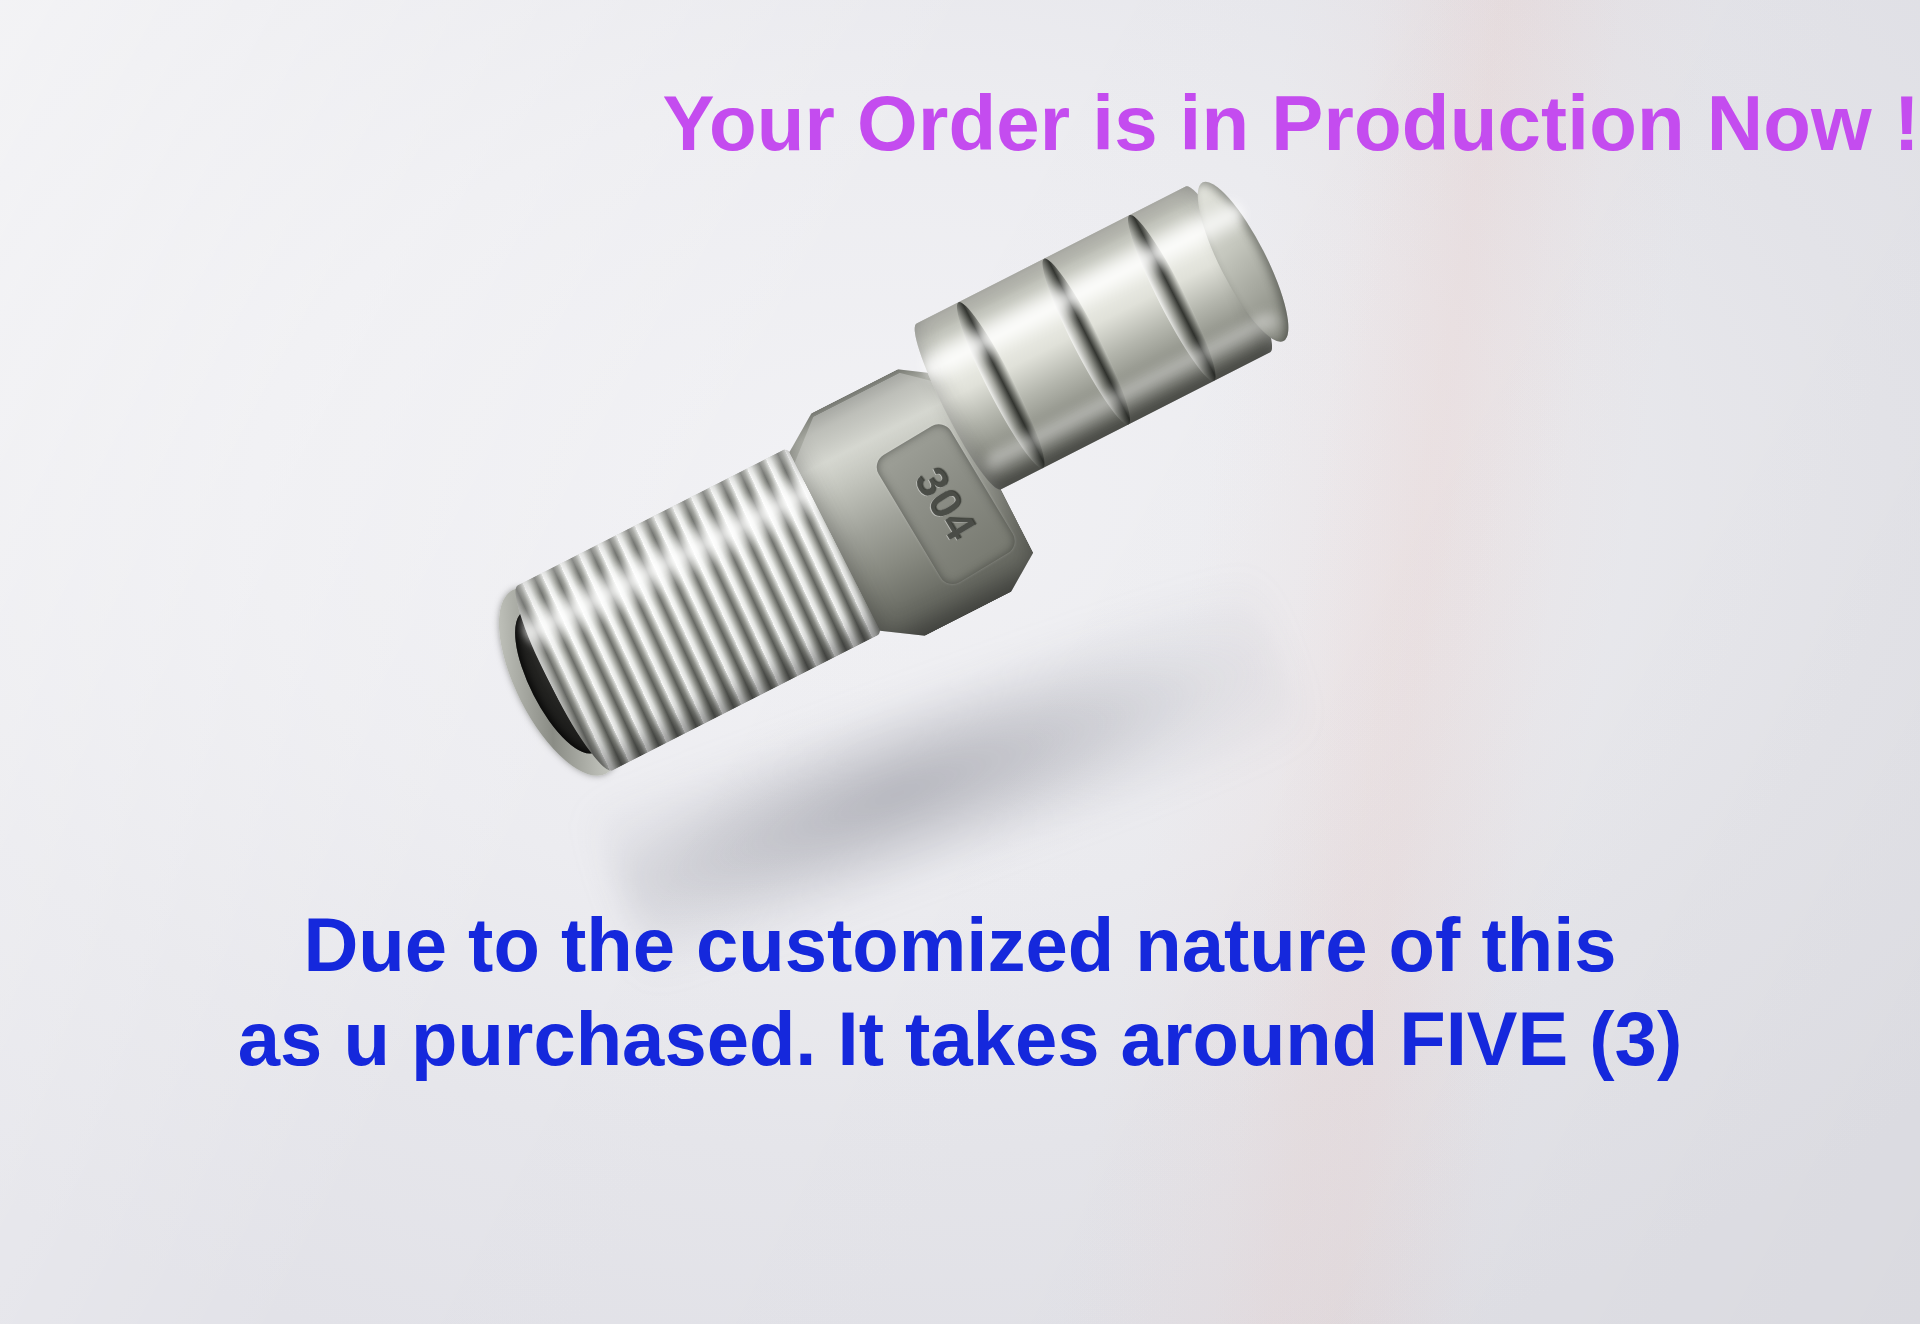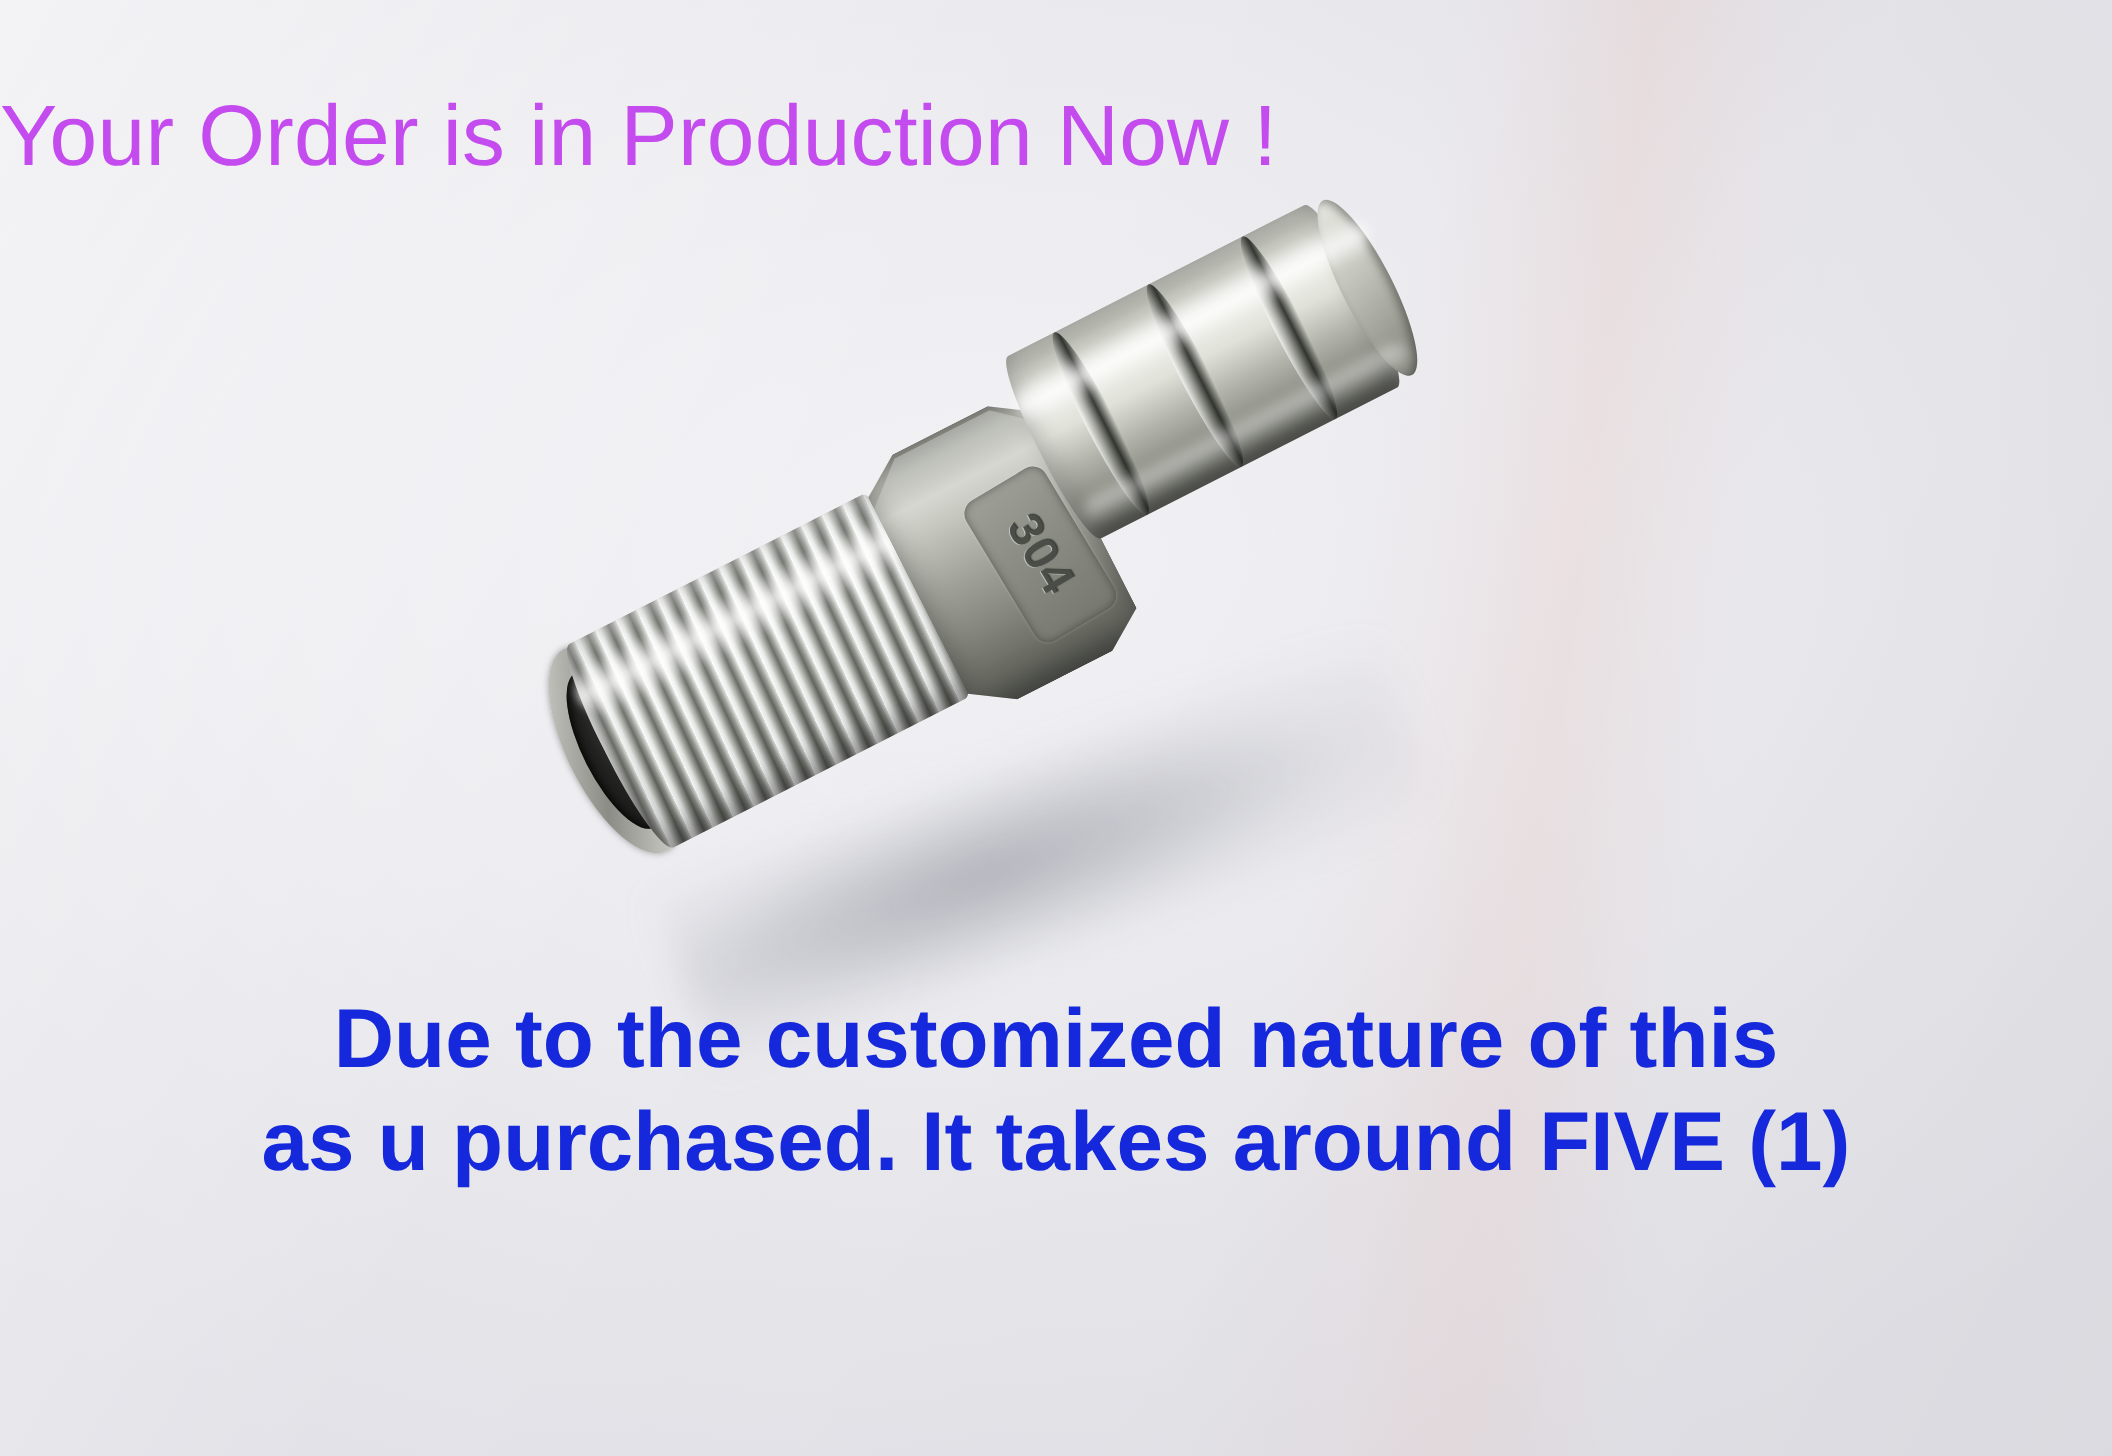--- a/index.html
+++ b/index.html
@@ -32,24 +32,24 @@
       linear-gradient(97deg, rgba(255,255,255,0) 66%, rgba(225,190,186,0.12) 72%, rgba(255,255,255,0) 78%);
     pointer-events: none;
   }
 
   
   .headline {
     position: absolute;
     left: 0;
     top: 84px;
     width: 1920px;
-    text-align: left;
+    text-align: right;
     font-size: 78px;
     line-height: 1.0;
-    font-weight: normal;
+    font-weight: bold;
     letter-spacing: 0.2px;
     color: #c44cef;
     white-space: nowrap;
   }
 
   
   .message {
     position: absolute;
     left: 0;
     top: 898px;
@@ -282,16 +282,16 @@
     <div class="barb-ridge r1"></div>
     <div class="barb-ridge r2"></div>
     <div class="barb-ridge r3"></div>
     <div class="barb-cap"></div>
     <div class="barb-sheen"></div>
     <div class="barb-underline"></div>
   </div>
 
   <div class="message">
     <span class="line">Due to the customized nature of this</span>
-    <span class="line">as u purchased. It takes around FIVE (1)</span>
+    <span class="line">as u purchased. It takes around FIVE (3)</span>
   </div>
 
 </div>
 
 </body></html>

